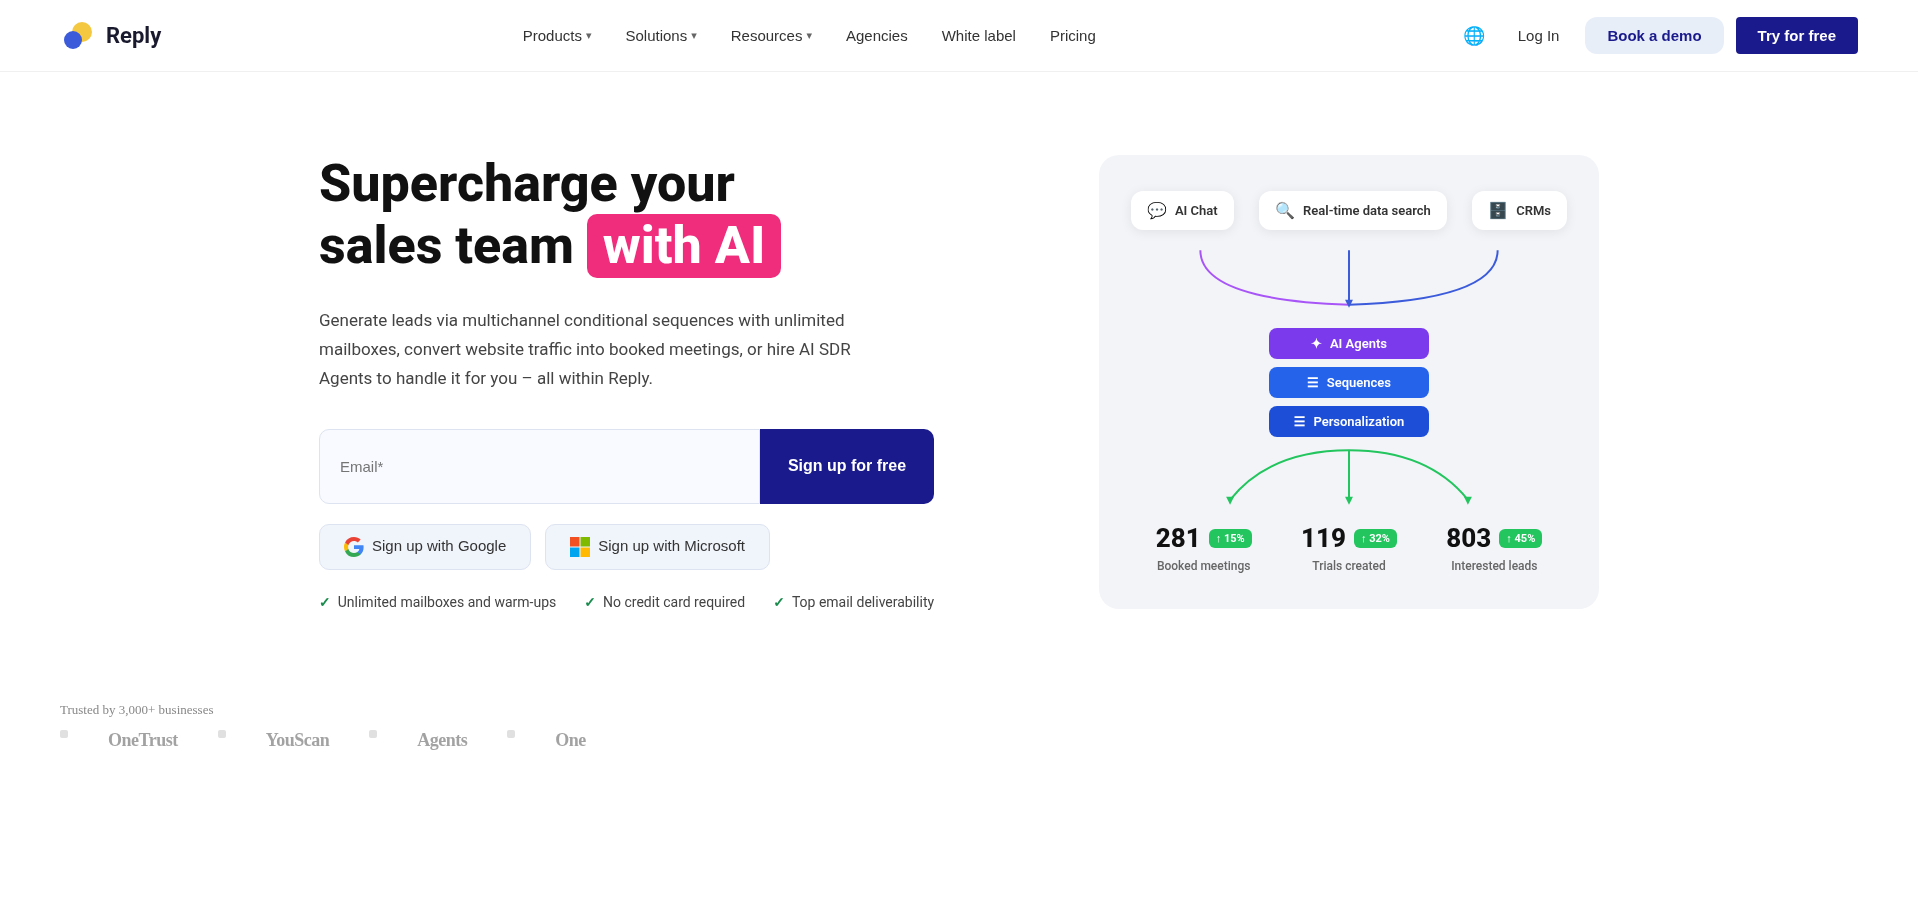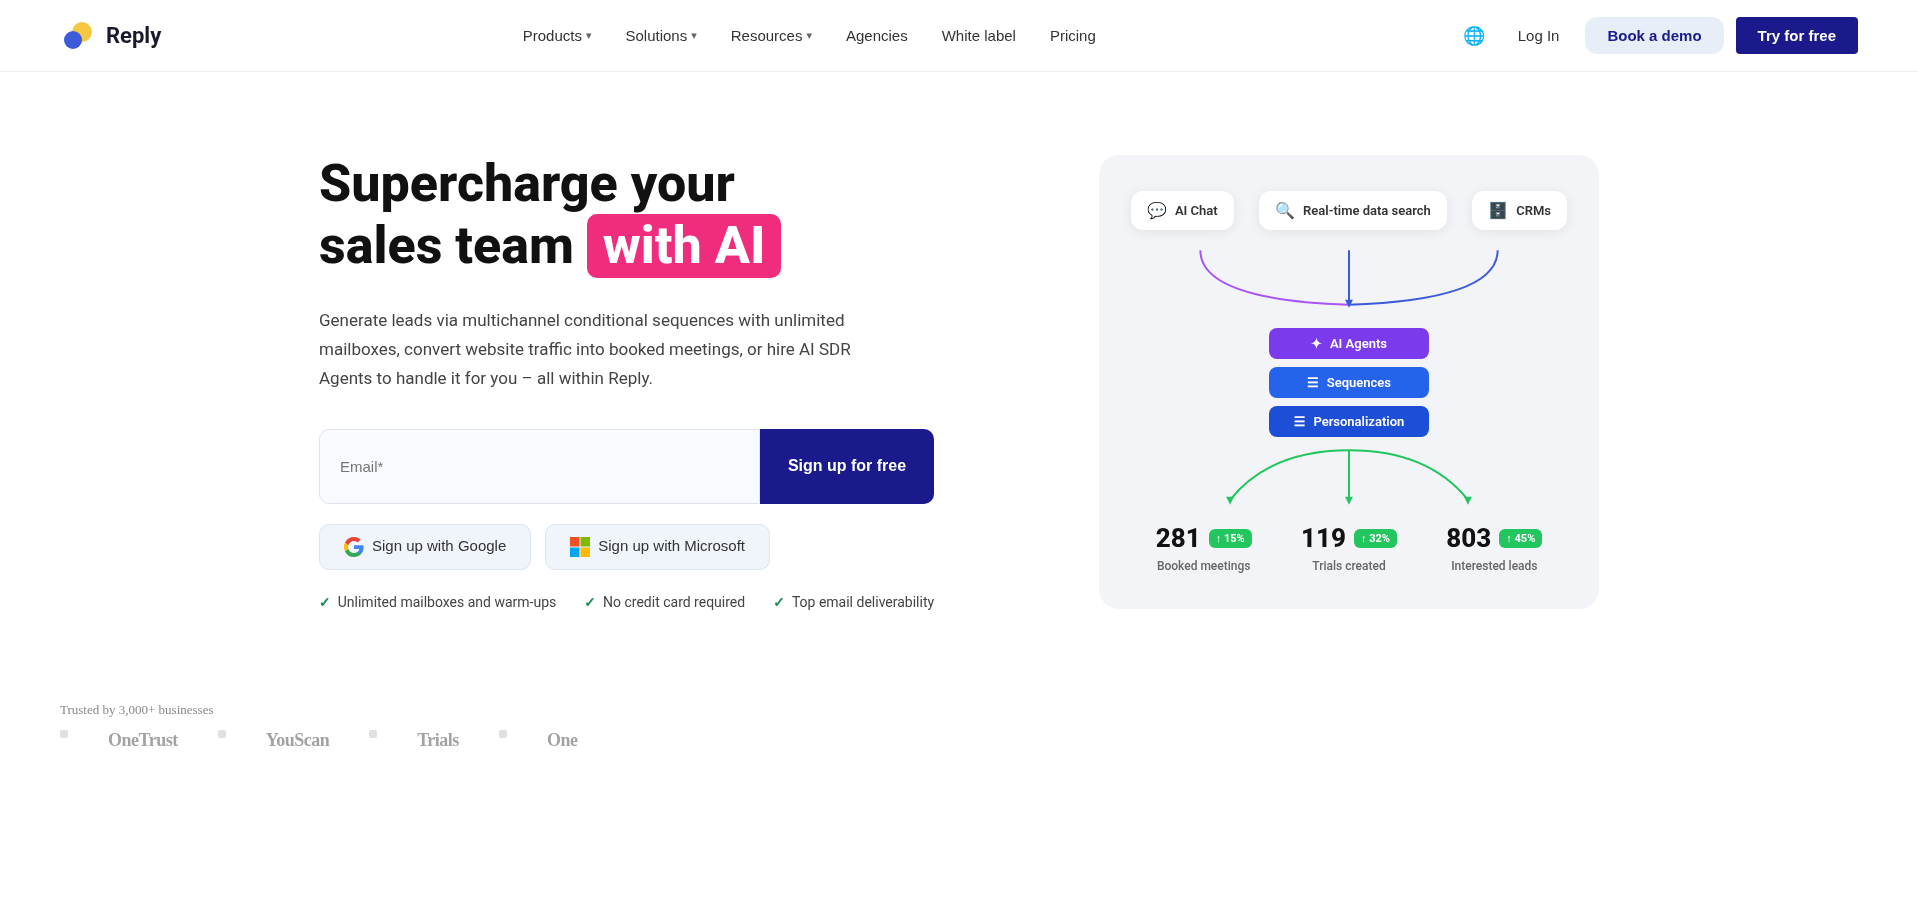--- a/index.html
+++ b/index.html
@@ -296,17 +296,17 @@
 </section>
 
 <section class="trusted-section">
   <p class="trusted-text">Trusted by 3,000+ businesses</p>
   <div class="trusted-logos">
     <span class="trust-dot"></span>
     <span class="trust-logo">OneTrust</span>
     <span class="trust-dot"></span>
     <span class="trust-logo">YouScan</span>
     <span class="trust-dot"></span>
-    <span class="trust-logo">Trials</span>
+    <span class="trust-logo">Agents</span>
     <span class="trust-dot"></span>
     <span class="trust-logo">One</span>
   </div>
 </section>
 
 </body></html>

